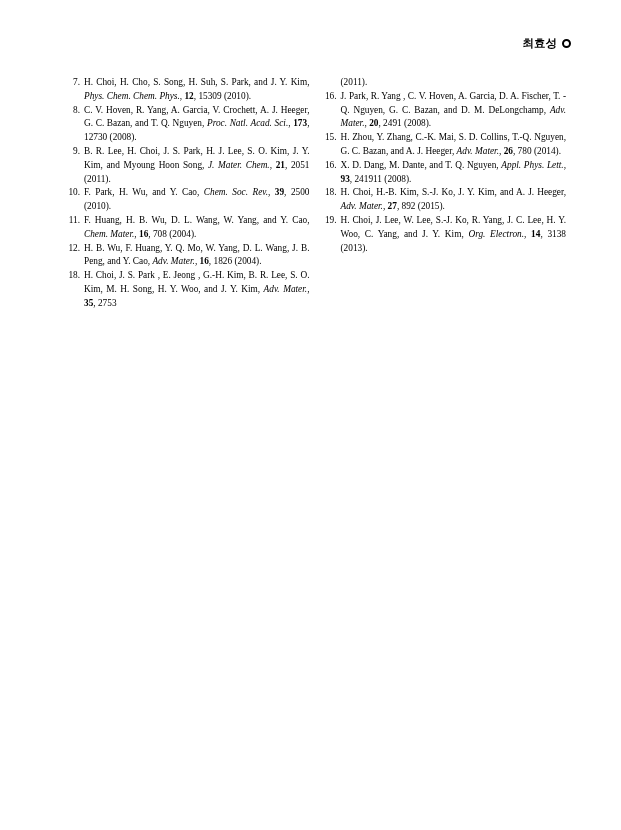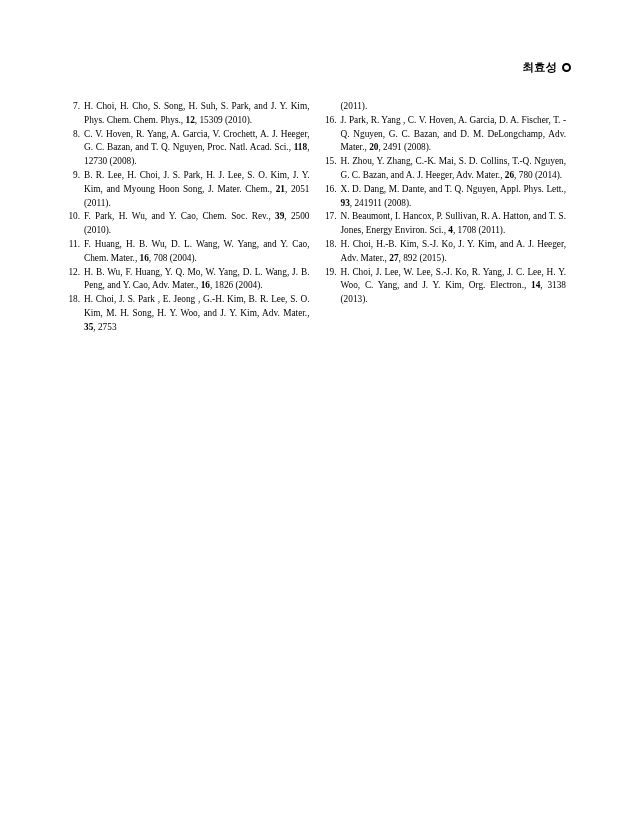--- a/index.html
+++ b/index.html
@@ -7,21 +7,20 @@
     padding: 0;
     background: #ffffff;
   }
   .page {
     position: relative;
     width: 621px;
     height: 656px;
     background: #ffffff;
     overflow: hidden;
     color: #000000;
-    margin-top: 24px;
   }
 
   
   .page-header {
     position: absolute;
     top: 36px;
     right: 50px;
     display: flex;
     align-items: center;
     gap: 5px;
@@ -62,21 +61,21 @@
     flex: 0 0 18px;
     text-align: right;
     margin-right: 4px;
     white-space: nowrap;
   }
   .ref-text {
     flex: 1 1 auto;
     text-align: justify;
     min-width: 0;
   }
-  .it { }
+  .it { font-style: italic; }
   .bd { font-weight: bold; }
 
   
   .page-footer {
     position: absolute;
     top: 805px;
     right: 44px;
     display: flex;
     align-items: center;
     font-family: "Liberation Sans", sans-serif;
@@ -109,21 +108,21 @@
   </div>
 
   <div class="references">
     <div class="ref-col">
         <div class="ref-item">
           <span class="ref-num">7.</span>
           <div class="ref-text"><span>H. Choi, H. Cho, S. Song, H. Suh, S. Park, and J. Y. Kim, </span><span class="it">Phys. Chem. Chem. Phys.</span><span>, </span><span class="bd">12</span><span>, 15309 (2010).</span></div>
         </div>
         <div class="ref-item">
           <span class="ref-num">8.</span>
-          <div class="ref-text"><span>C. V. Hoven, R. Yang, A. Garcia, V. Crochett, A. J. Heeger, G. C. Bazan, and T. Q. Nguyen, </span><span class="it">Proc. Natl. Acad. Sci.</span><span>, </span><span class="bd">118</span><span>, 12730 (2008).</span></div>
+          <div class="ref-text"><span>C. V. Hoven, R. Yang, A. Garcia, V. Crochett, A. J. Heeger, G. C. Bazan, and T. Q. Nguyen, </span><span class="it">Proc. Natl. Acad. Sci.</span><span>, </span><span class="bd">173</span><span>, 12730 (2008).</span></div>
         </div>
         <div class="ref-item">
           <span class="ref-num">9.</span>
           <div class="ref-text"><span>B. R. Lee, H. Choi, J. S. Park, H. J. Lee, S. O. Kim, J. Y. Kim, and Myoung Hoon Song, </span><span class="it">J. Mater. Chem.</span><span>, </span><span class="bd">21</span><span>, 2051 (2011).</span></div>
         </div>
         <div class="ref-item">
           <span class="ref-num">10.</span>
           <div class="ref-text"><span>F. Park, H. Wu, and Y. Cao, </span><span class="it">Chem. Soc. Rev.</span><span>, </span><span class="bd">39</span><span>, 2500 (2010).</span></div>
         </div>
         <div class="ref-item">
@@ -150,24 +149,20 @@
         </div>
         <div class="ref-item">
           <span class="ref-num">15.</span>
           <div class="ref-text"><span>H. Zhou, Y. Zhang, C.-K. Mai, S. D. Collins, T.-Q. Nguyen, G. C. Bazan, and A. J. Heeger, </span><span class="it">Adv. Mater.</span><span>, </span><span class="bd">26</span><span>, 780 (2014).</span></div>
         </div>
         <div class="ref-item">
           <span class="ref-num">16.</span>
           <div class="ref-text"><span>X. D. Dang, M. Dante, and T. Q. Nguyen, </span><span class="it">Appl. Phys. Lett.</span><span>, </span><span class="bd">93</span><span>, 241911 (2008).</span></div>
         </div>
         <div class="ref-item">
-          <span class="ref-num">17.</span>
-          <div class="ref-text"><span>N. Beaumont, I. Hancox, P. Sullivan, R. A. Hatton, and T. S. Jones, </span><span class="it">Energy Environ. Sci.</span><span>, </span><span class="bd">4</span><span>, 1708 (2011).</span></div>
-        </div>
-        <div class="ref-item">
           <span class="ref-num">18.</span>
           <div class="ref-text"><span>H. Choi, H.-B. Kim, S.-J. Ko, J. Y. Kim, and A. J. Heeger, </span><span class="it">Adv. Mater.</span><span>, </span><span class="bd">27</span><span>, 892 (2015).</span></div>
         </div>
         <div class="ref-item">
           <span class="ref-num">19.</span>
           <div class="ref-text"><span>H. Choi, J. Lee, W. Lee, S.-J. Ko, R. Yang, J. C. Lee, H. Y. Woo, C. Yang, and J. Y. Kim, </span><span class="it">Org. Electron.</span><span>, </span><span class="bd">14</span><span>, 3138 (2013).</span></div>
         </div>
       </div>
   </div>
 

